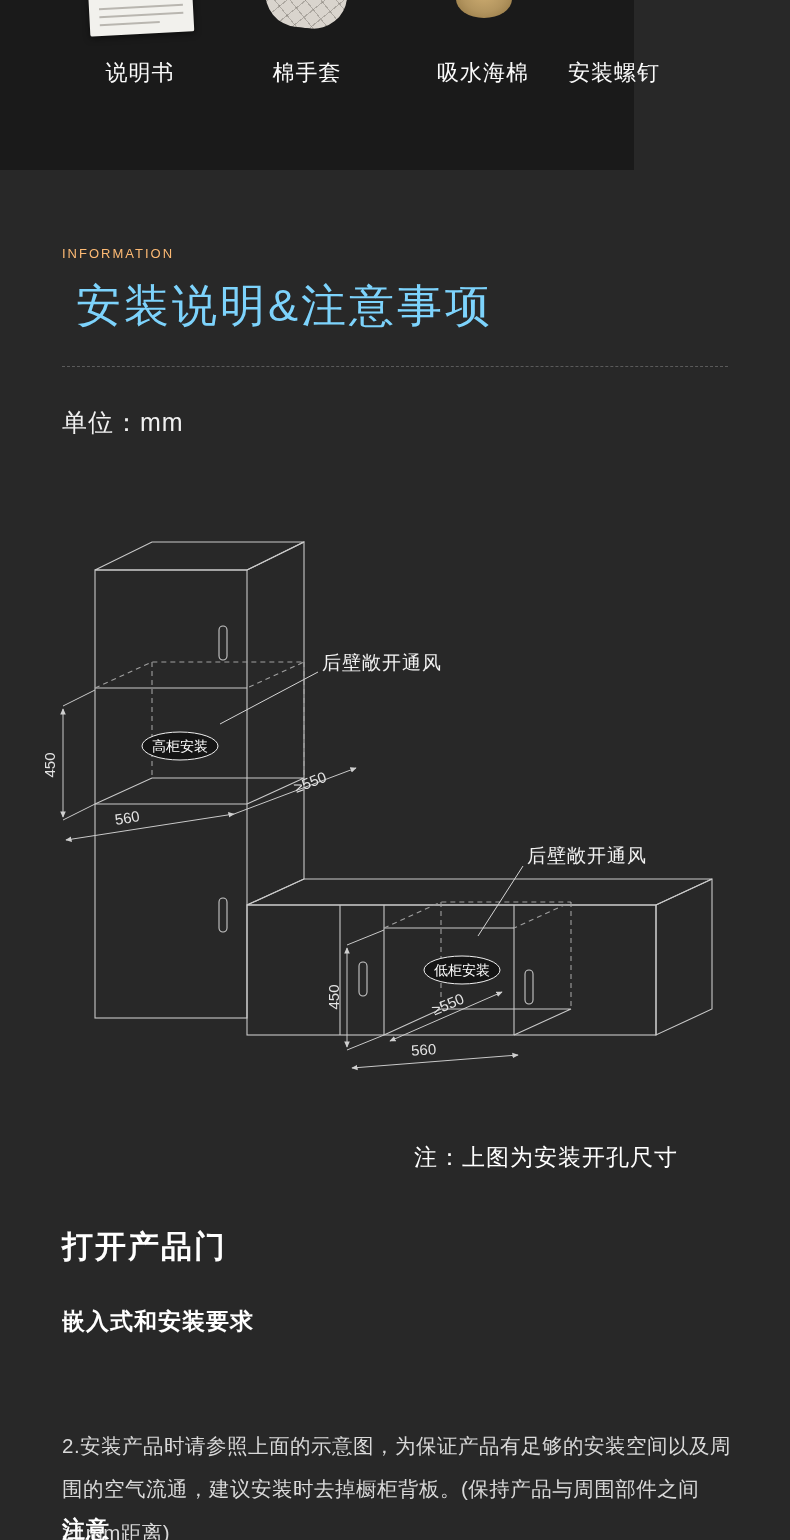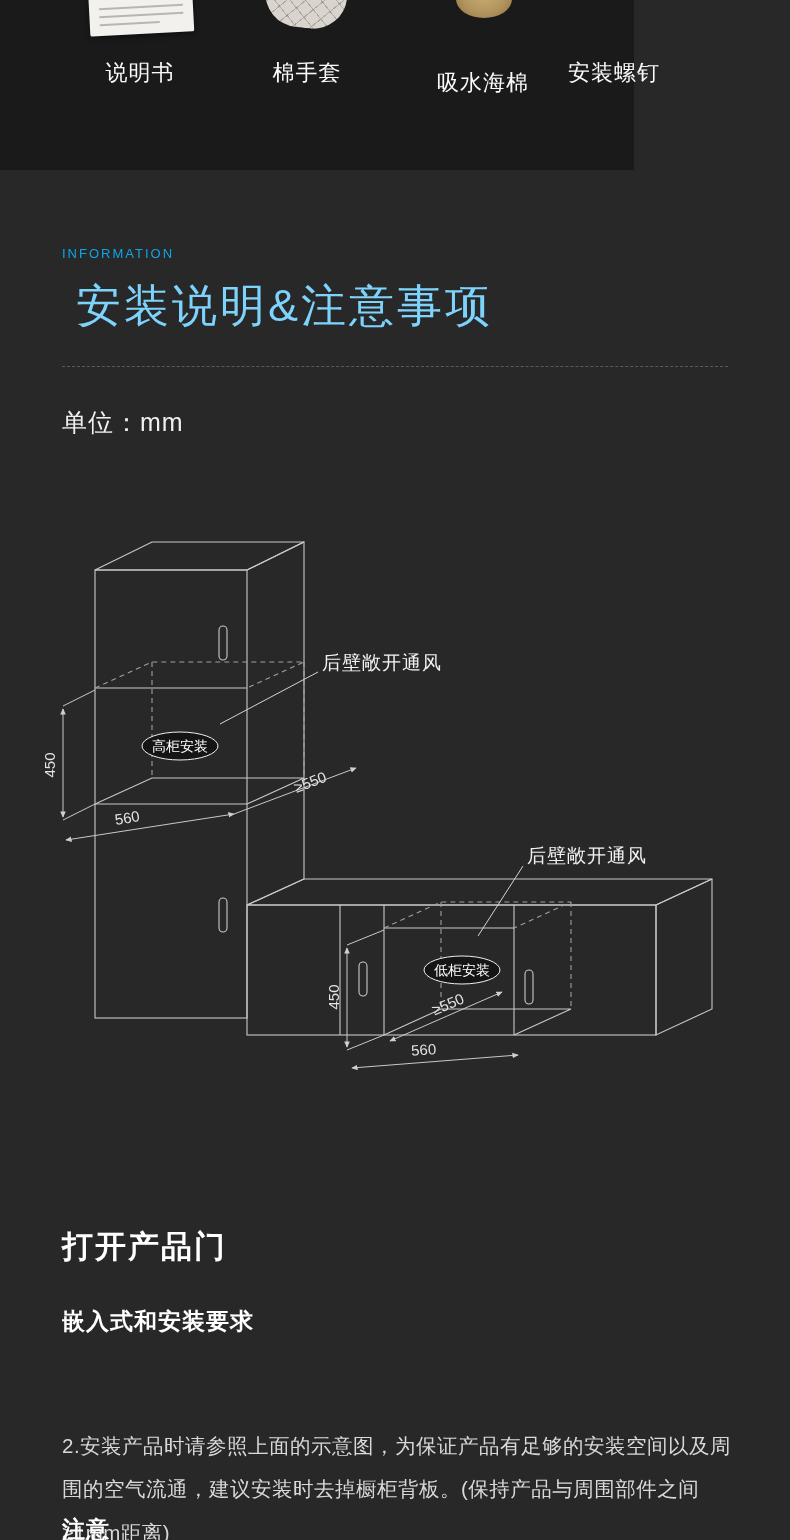--- a/index.html
+++ b/index.html
@@ -42,26 +42,26 @@
     left:456px;top:-20px;width:56px;height:38px;
     border-radius:50%;
     background:radial-gradient(ellipse at 50% 30%,#cfae72 0%,#b3955f 55%,#8f7340 100%);
   }
   .acc-label{
     position:absolute;top:58px;transform:translateX(-50%);
     font-size:22px;color:#fafafa;letter-spacing:1px;white-space:nowrap;
   }
   .acc-label.p1{left:140px;}
   .acc-label.p2{left:307px;}
-  .acc-label.p3{left:483px;margin-top:10px;}
+  .acc-label.p3{left:483px;}
   .acc-label.p4{left:614px;}
 
   .eyebrow{
     position:absolute;left:62px;top:246px;
-    font-size:13px;color:#0ea5e9;letter-spacing:2px;
+    font-size:13px;color:#fdba74;letter-spacing:2px;
   }
   .title{
     position:absolute;left:76px;top:276px;
     font-size:45px;font-weight:300;color:#7dd3fc;letter-spacing:3px;white-space:nowrap;
   }
   .dash-divider{
     position:absolute;left:62px;right:62px;top:366px;height:0;
     border-top:1px dashed #5a5a5a;
   }
   .unit{
@@ -192,19 +192,20 @@
     </g>
 
     <g>
       <ellipse cx="180" cy="268" rx="38" ry="14" fill="#151515" stroke="#f0f0f0"></ellipse>
       <text x="180" y="273" fill="#ffffff" font-size="14" text-anchor="middle">高柜安装</text>
       <ellipse cx="462" cy="492" rx="38" ry="14" fill="#151515" stroke="#f0f0f0"></ellipse>
       <text x="462" y="497" fill="#ffffff" font-size="14" text-anchor="middle">低柜安装</text>
     </g>
   </svg>
 
+  <div class="diagram-note">注：上图为安装开孔尺寸</div>
 
   <div class="method-heading">打开产品门</div>
   <div class="sub-heading">嵌入式和安装要求</div>
   <div class="para p2">2.安装产品时请参照上面的示意图，为保证产品有足够的安装空间以及周围的空气流通，建议安装时去掉橱柜背板。(保持产品与周围部件之间≥1mm距离)</div>
   <div class="notice-heading">注意</div>
 
 </div>
 
 </body></html>

